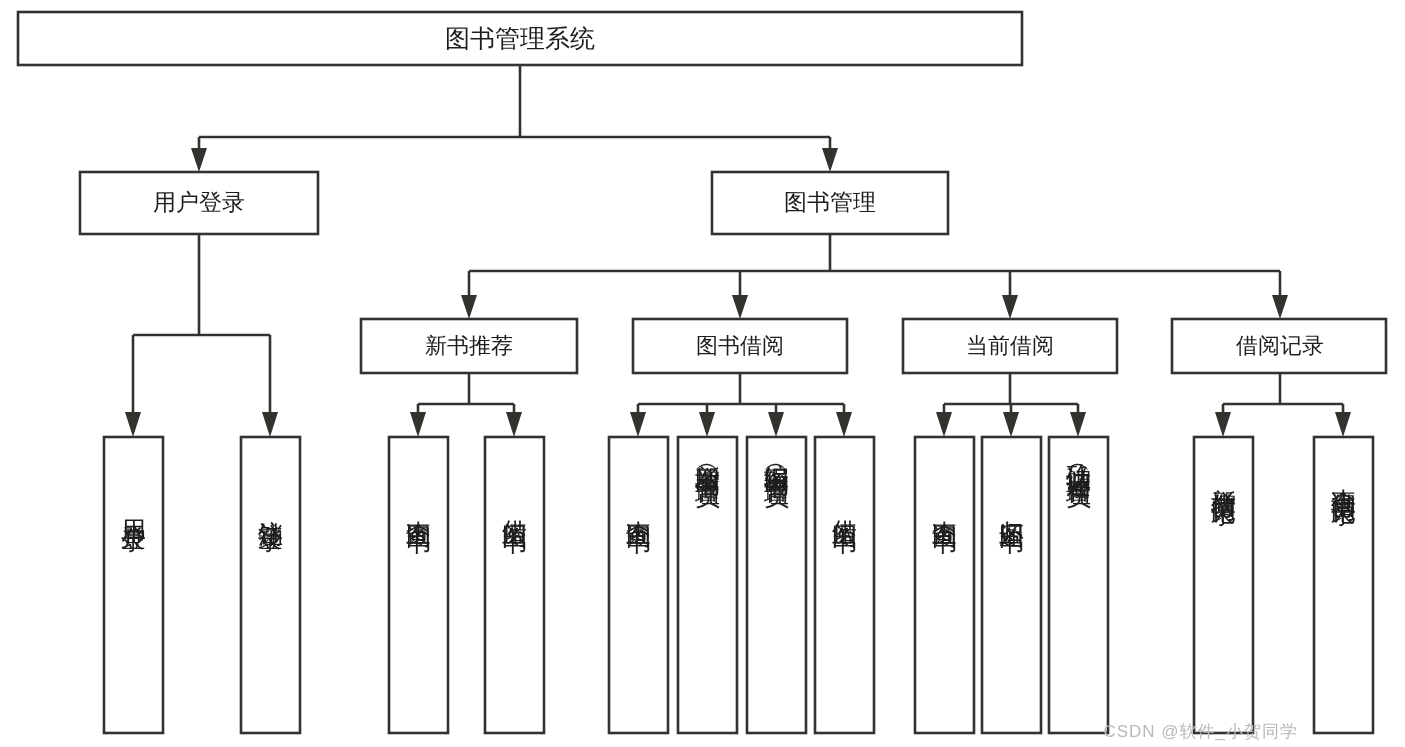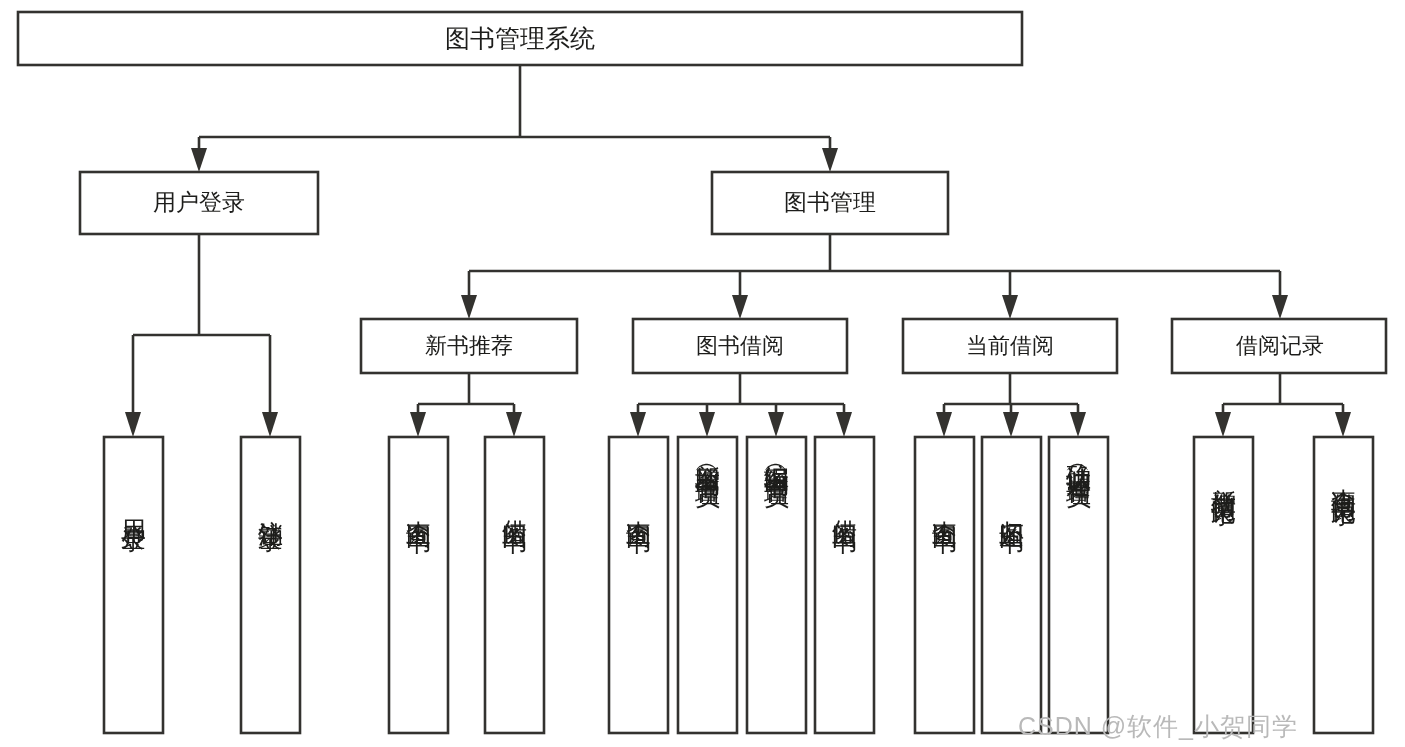--- a/index.html
+++ b/index.html
@@ -36,21 +36,21 @@
     line-height:1;
     letter-spacing:3px;
     color:#1d1d1b;
     white-space:nowrap;
   }
   #watermark{
     position:absolute;
     right:8px;
     bottom:4px;
     font-family:"Liberation Sans","DejaVu Sans",sans-serif;
-    font-size:25px;
+    font-size:17px;
     color:#b9b9b9;
     letter-spacing:1px;
     white-space:nowrap;
     pointer-events:none;
   }
 </style>
 </head>
 <body>
 
 <div id="diagram-root">

